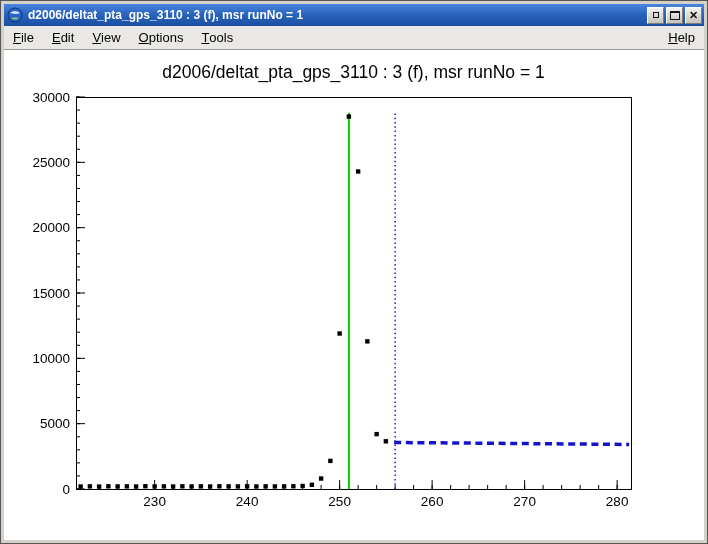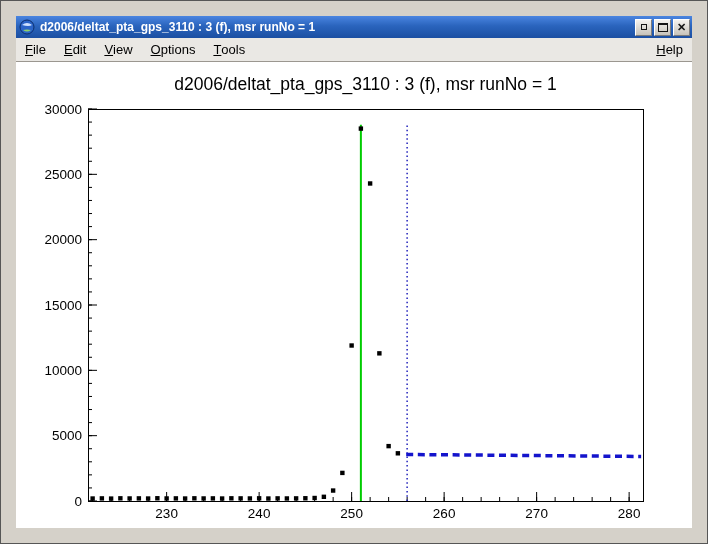--- a/index.html
+++ b/index.html
@@ -1,21 +1,21 @@
 <!DOCTYPE html>
 <html><head>
 <meta charset="utf-8">
 <style>
   * { box-sizing: border-box; margin: 0; padding: 0; }
   html, body { margin: 0; background: #777; font-family: "Liberation Sans", sans-serif; }
   .window {
     width: 708px; height: 544px;
     background: #d5d1c9;
     border: 1px solid #565656;
-    padding: 15px;
+    padding: 3px;
     display: flex; flex-direction: column;
   }
   .titlebar {
     flex: 0 0 22px; height: 22px;
     display: flex; align-items: center;
     background: linear-gradient(to bottom, #4a85e0 0%, #2a64bd 45%, #1b4fa2 100%);
     padding: 0 2px 0 3px;
   }
   .app-icon { width: 16px; height: 16px; display: block; }
   .titlebar .title {

